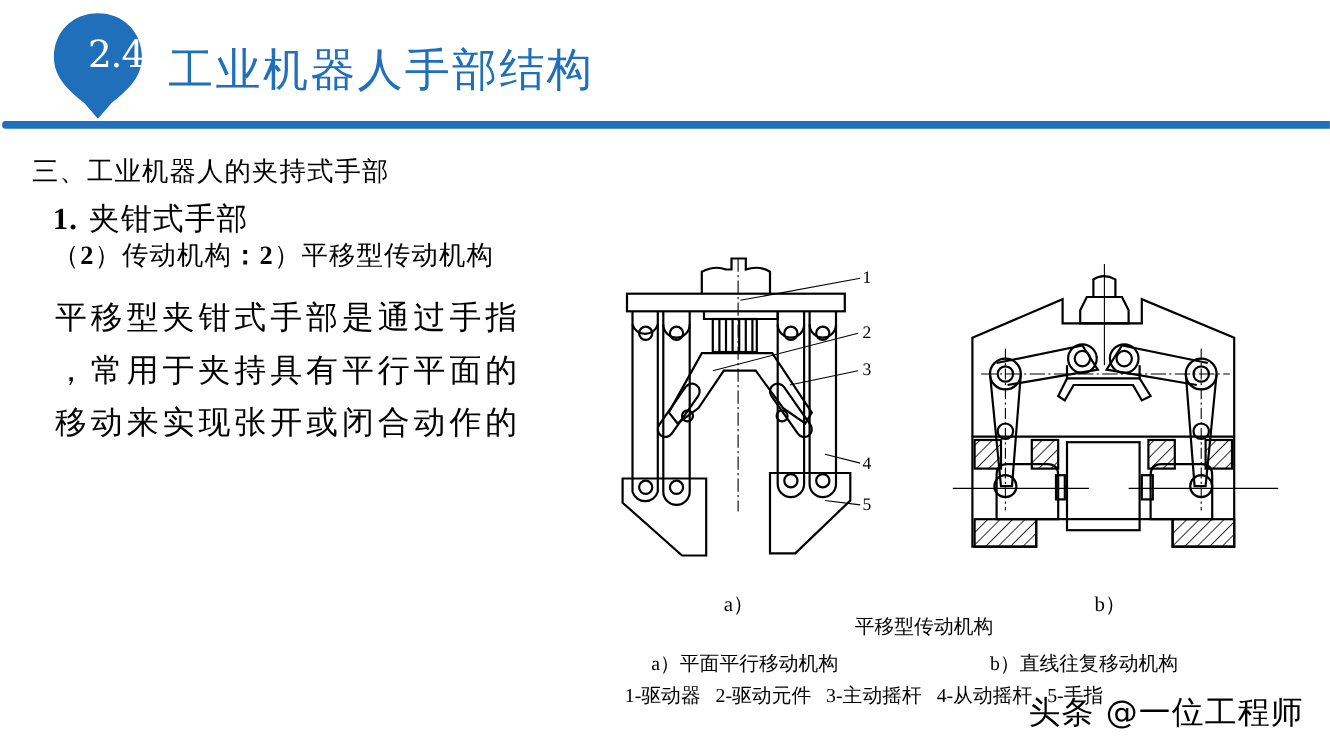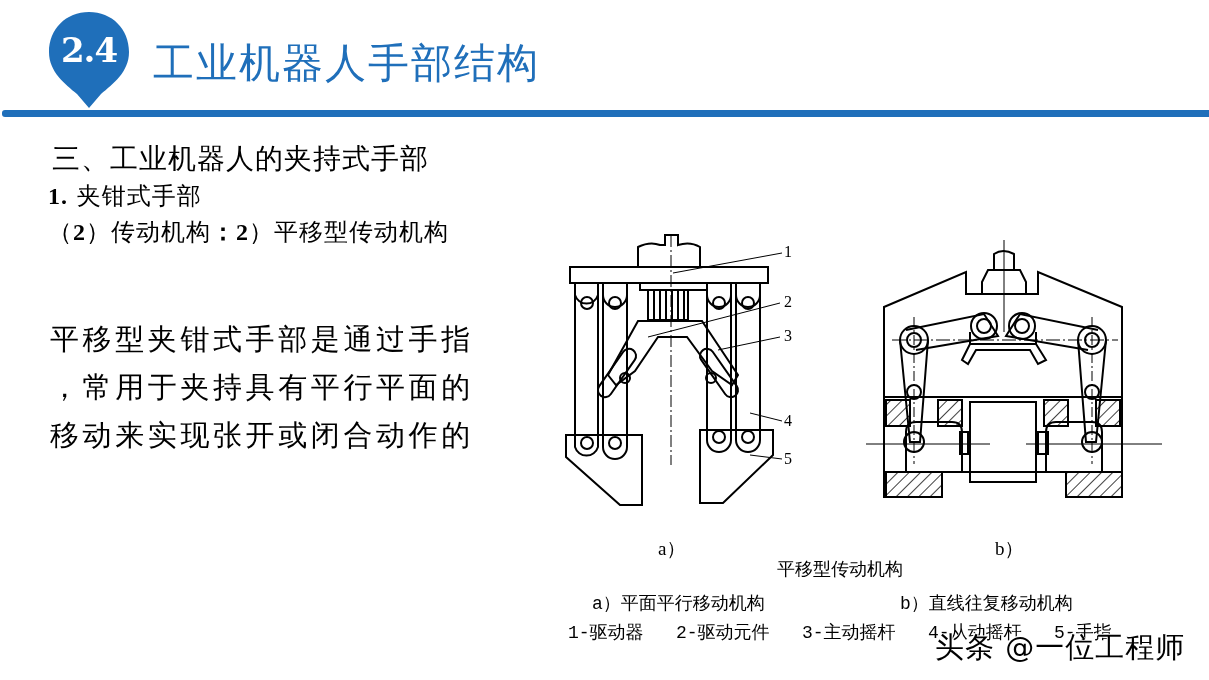--- a/index.html
+++ b/index.html
@@ -1,37 +1,37 @@
 <!DOCTYPE html>
 <html><head>
 <meta charset="utf-8">
 <style>
   html, body { margin:0; padding:0; }
   body { width:1209px; height:680px; background:#ffffff; position:relative; overflow:hidden;
          font-family:"DejaVu Serif", "Liberation Serif", serif; color:#000; }
   .badge { position:absolute; left:47px; top:10px; width:84px; height:100px; }
-  .badge-num { position:absolute; left:0; top:20px; width:84px; text-align:center;
-               font-family:"DejaVu Serif","Liberation Serif",serif; font-weight:bold;
+  .badge-num { position:absolute; left:0; top:20px; width:84px; text-align:right;
+               font-family:"DejaVu Serif","Liberation Serif",serif; font-weight:normal;
                font-size:34px; color:#ffffff; letter-spacing:-1px; }
   .slide-title { position:absolute; left:153px; top:36px; font-size:41px; color:#1f6fba;
                  font-family:"DejaVu Sans","Liberation Sans",sans-serif; letter-spacing:2px; }
   .title-bar { position:absolute; left:2px; top:110px; width:1207px; height:7px; background:#1f6fba; border-radius:3px 0 0 3px; }
-  .h1 { position:absolute; left:52px; top:140px; font-size:28px; letter-spacing:1px;
+  .h1 { position:absolute; left:29px; top:140px; font-size:24px; letter-spacing:1px;
         font-family:"DejaVu Sans","Liberation Sans",sans-serif; }
-  .h2 { position:absolute; left:48px; top:180px; font-size:24px; letter-spacing:1px;
+  .h2 { position:absolute; left:48px; top:180px; font-size:28px; letter-spacing:1px;
         font-family:"DejaVu Sans","Liberation Sans",sans-serif; }
   .h2 b, .h3 b { font-family:"Liberation Serif","DejaVu Serif",serif; }
   .h3 { position:absolute; left:48px; top:216px; font-size:24px; letter-spacing:1px;
         font-family:"DejaVu Sans","Liberation Sans",sans-serif; }
   .body-text { position:absolute; left:50px; top:267px; width:450px; font-size:29px; line-height:48px;
-               letter-spacing:3.6px; font-family:Liberation Serif, serif;margin-top:48px; }
+               letter-spacing:3.6px; font-family:Liberation Mono, monospace; }
   .red { color:#e8191c; }
   .fig { position:absolute; }
   .cap { position:absolute; font-size:19px; font-family:"Liberation Serif","DejaVu Serif",serif; white-space:nowrap; }
-  .cap-cn { font-family:Liberation Mono, monospace; font-size:18px; }
+  .cap-cn { font-family:Liberation Serif, serif; font-size:18px; }
   .watermark { position:absolute; left:935px; top:628px; font-size:29px; color:#000;
                font-family:"DejaVu Sans","Liberation Sans",sans-serif; white-space:nowrap;
                text-shadow: 1px 1px 0 #fff, -1px -1px 0 #fff; letter-spacing:1px; }
 </style>
 </head>
 <body>
 
 <div class="badge">
   <svg width="84" height="100" viewBox="0 0 84 100">
     <path d="M42 2 C19 2 2 19 2 42 C2 62 18 74 30 84 L42 98 L54 84 C66 74 82 62 82 42 C82 19 65 2 42 2 Z" fill="#1f6fba"></path>

